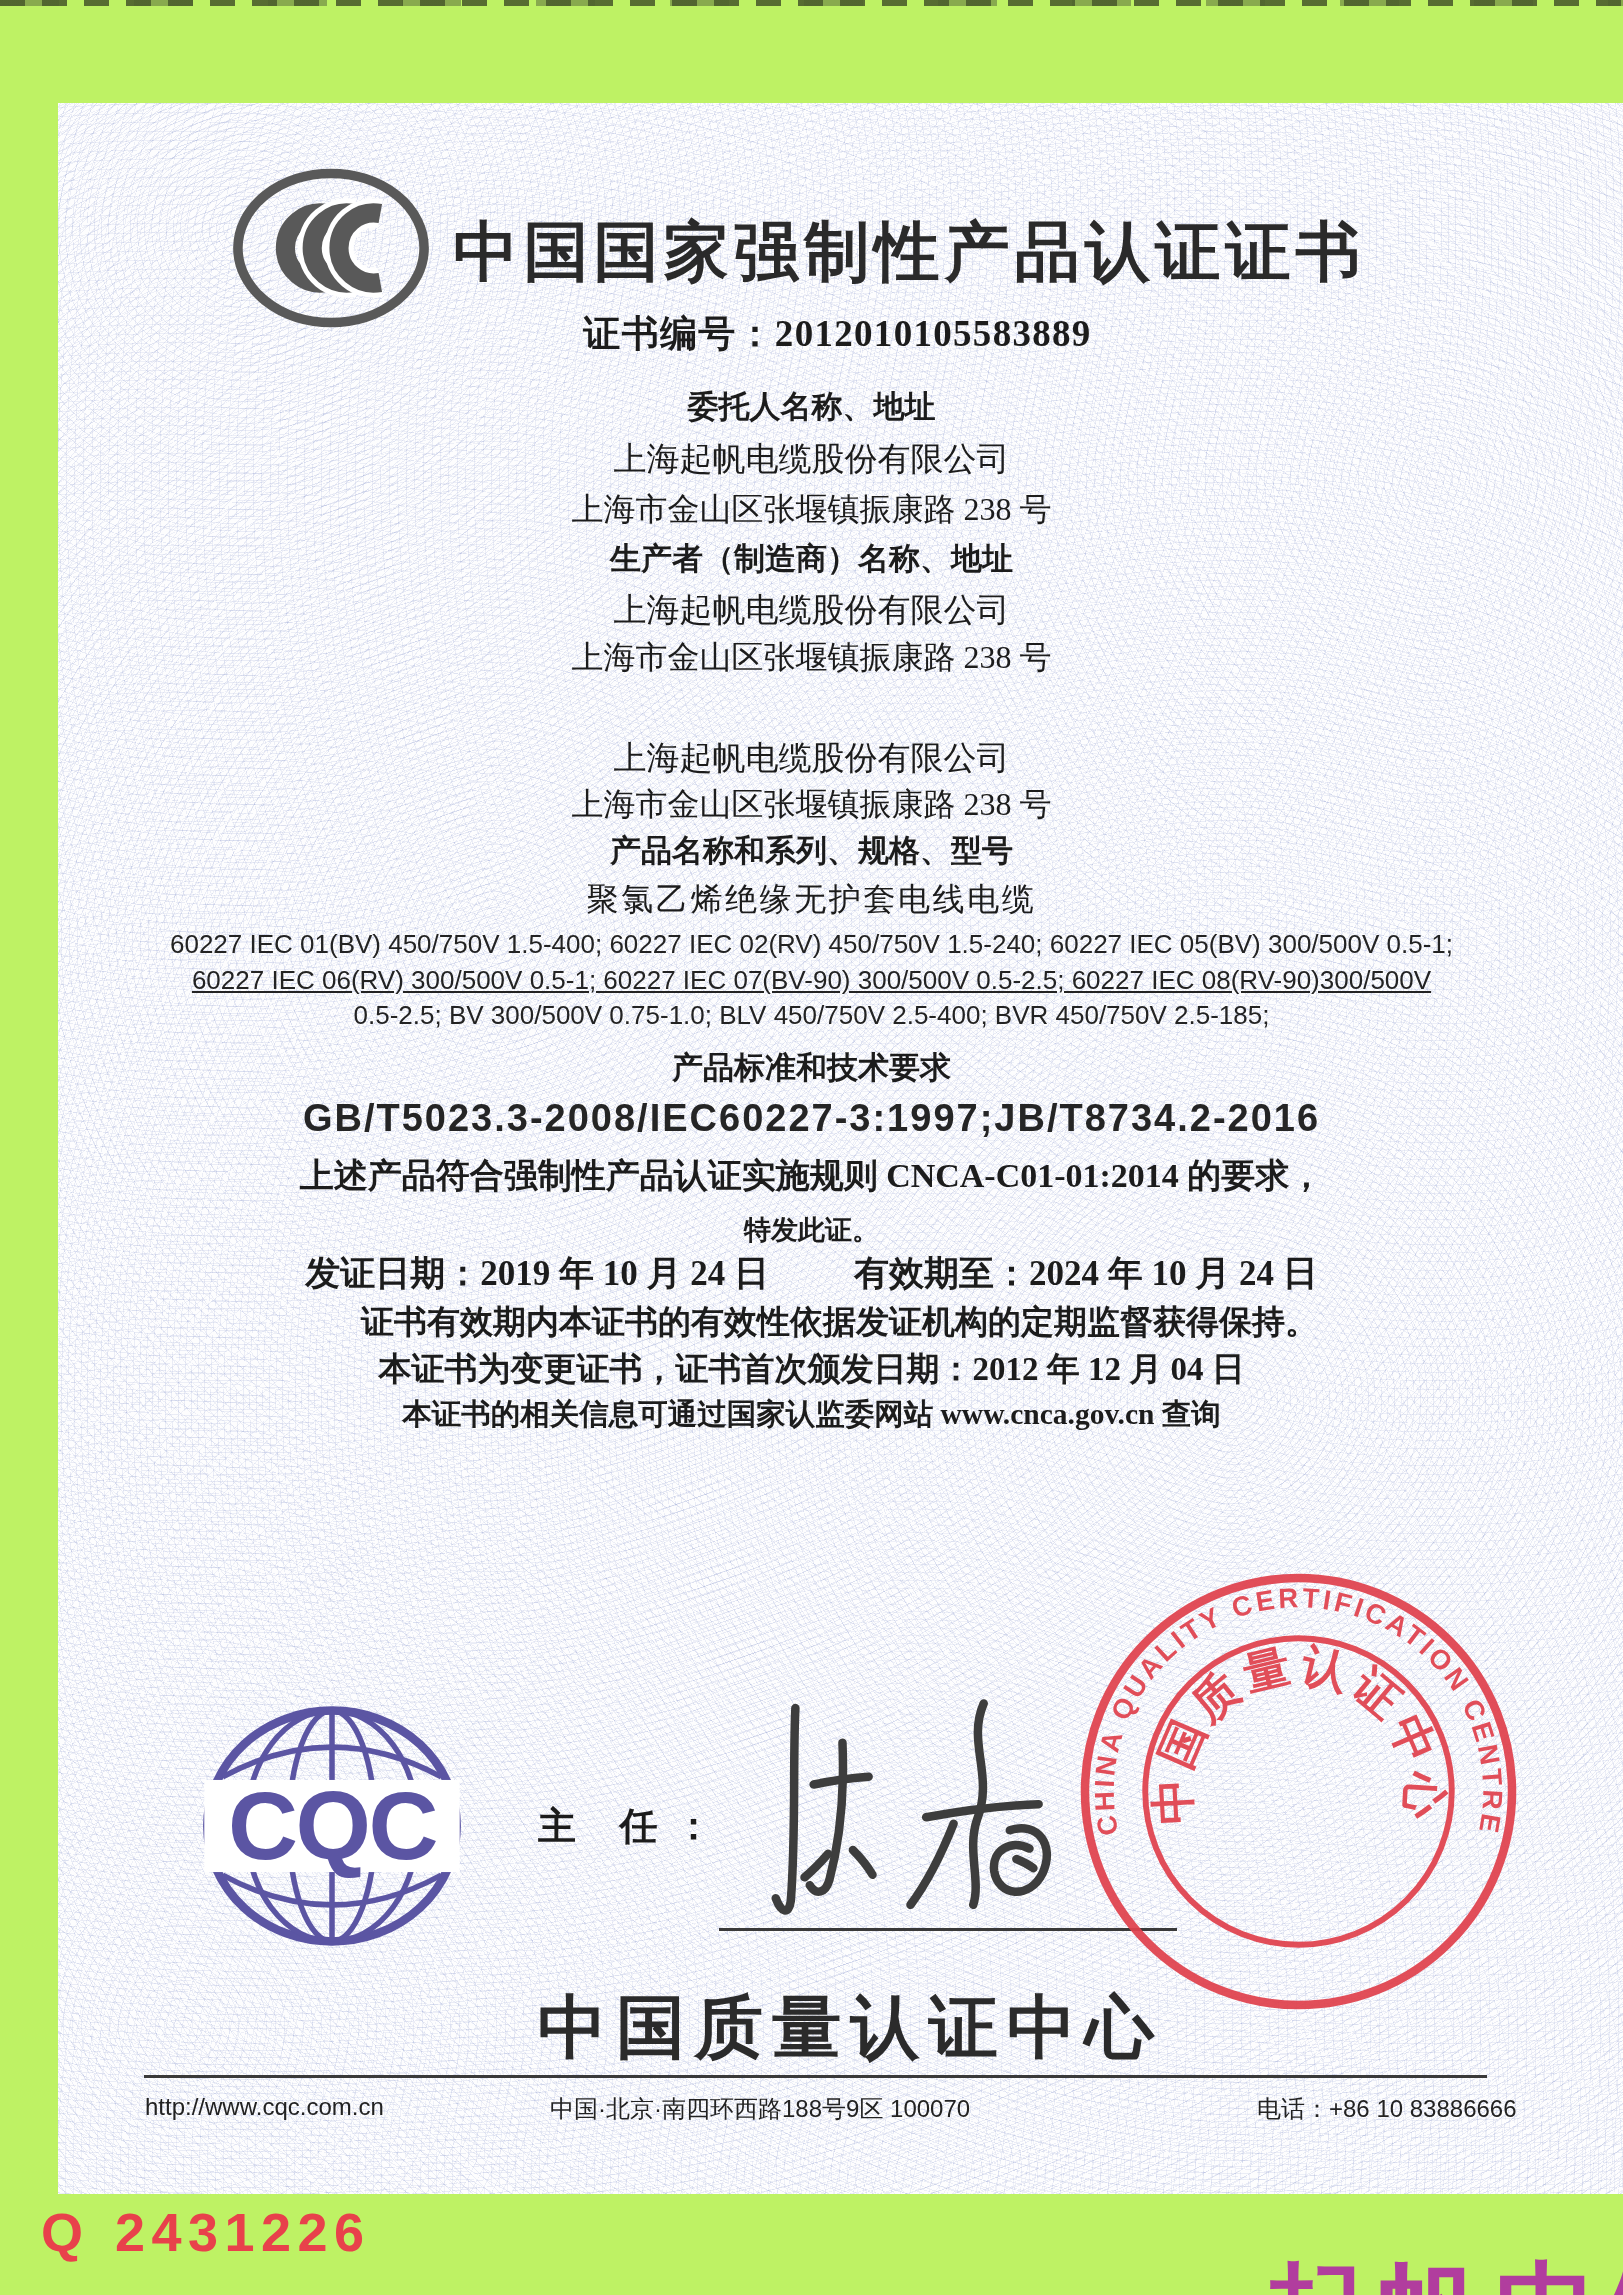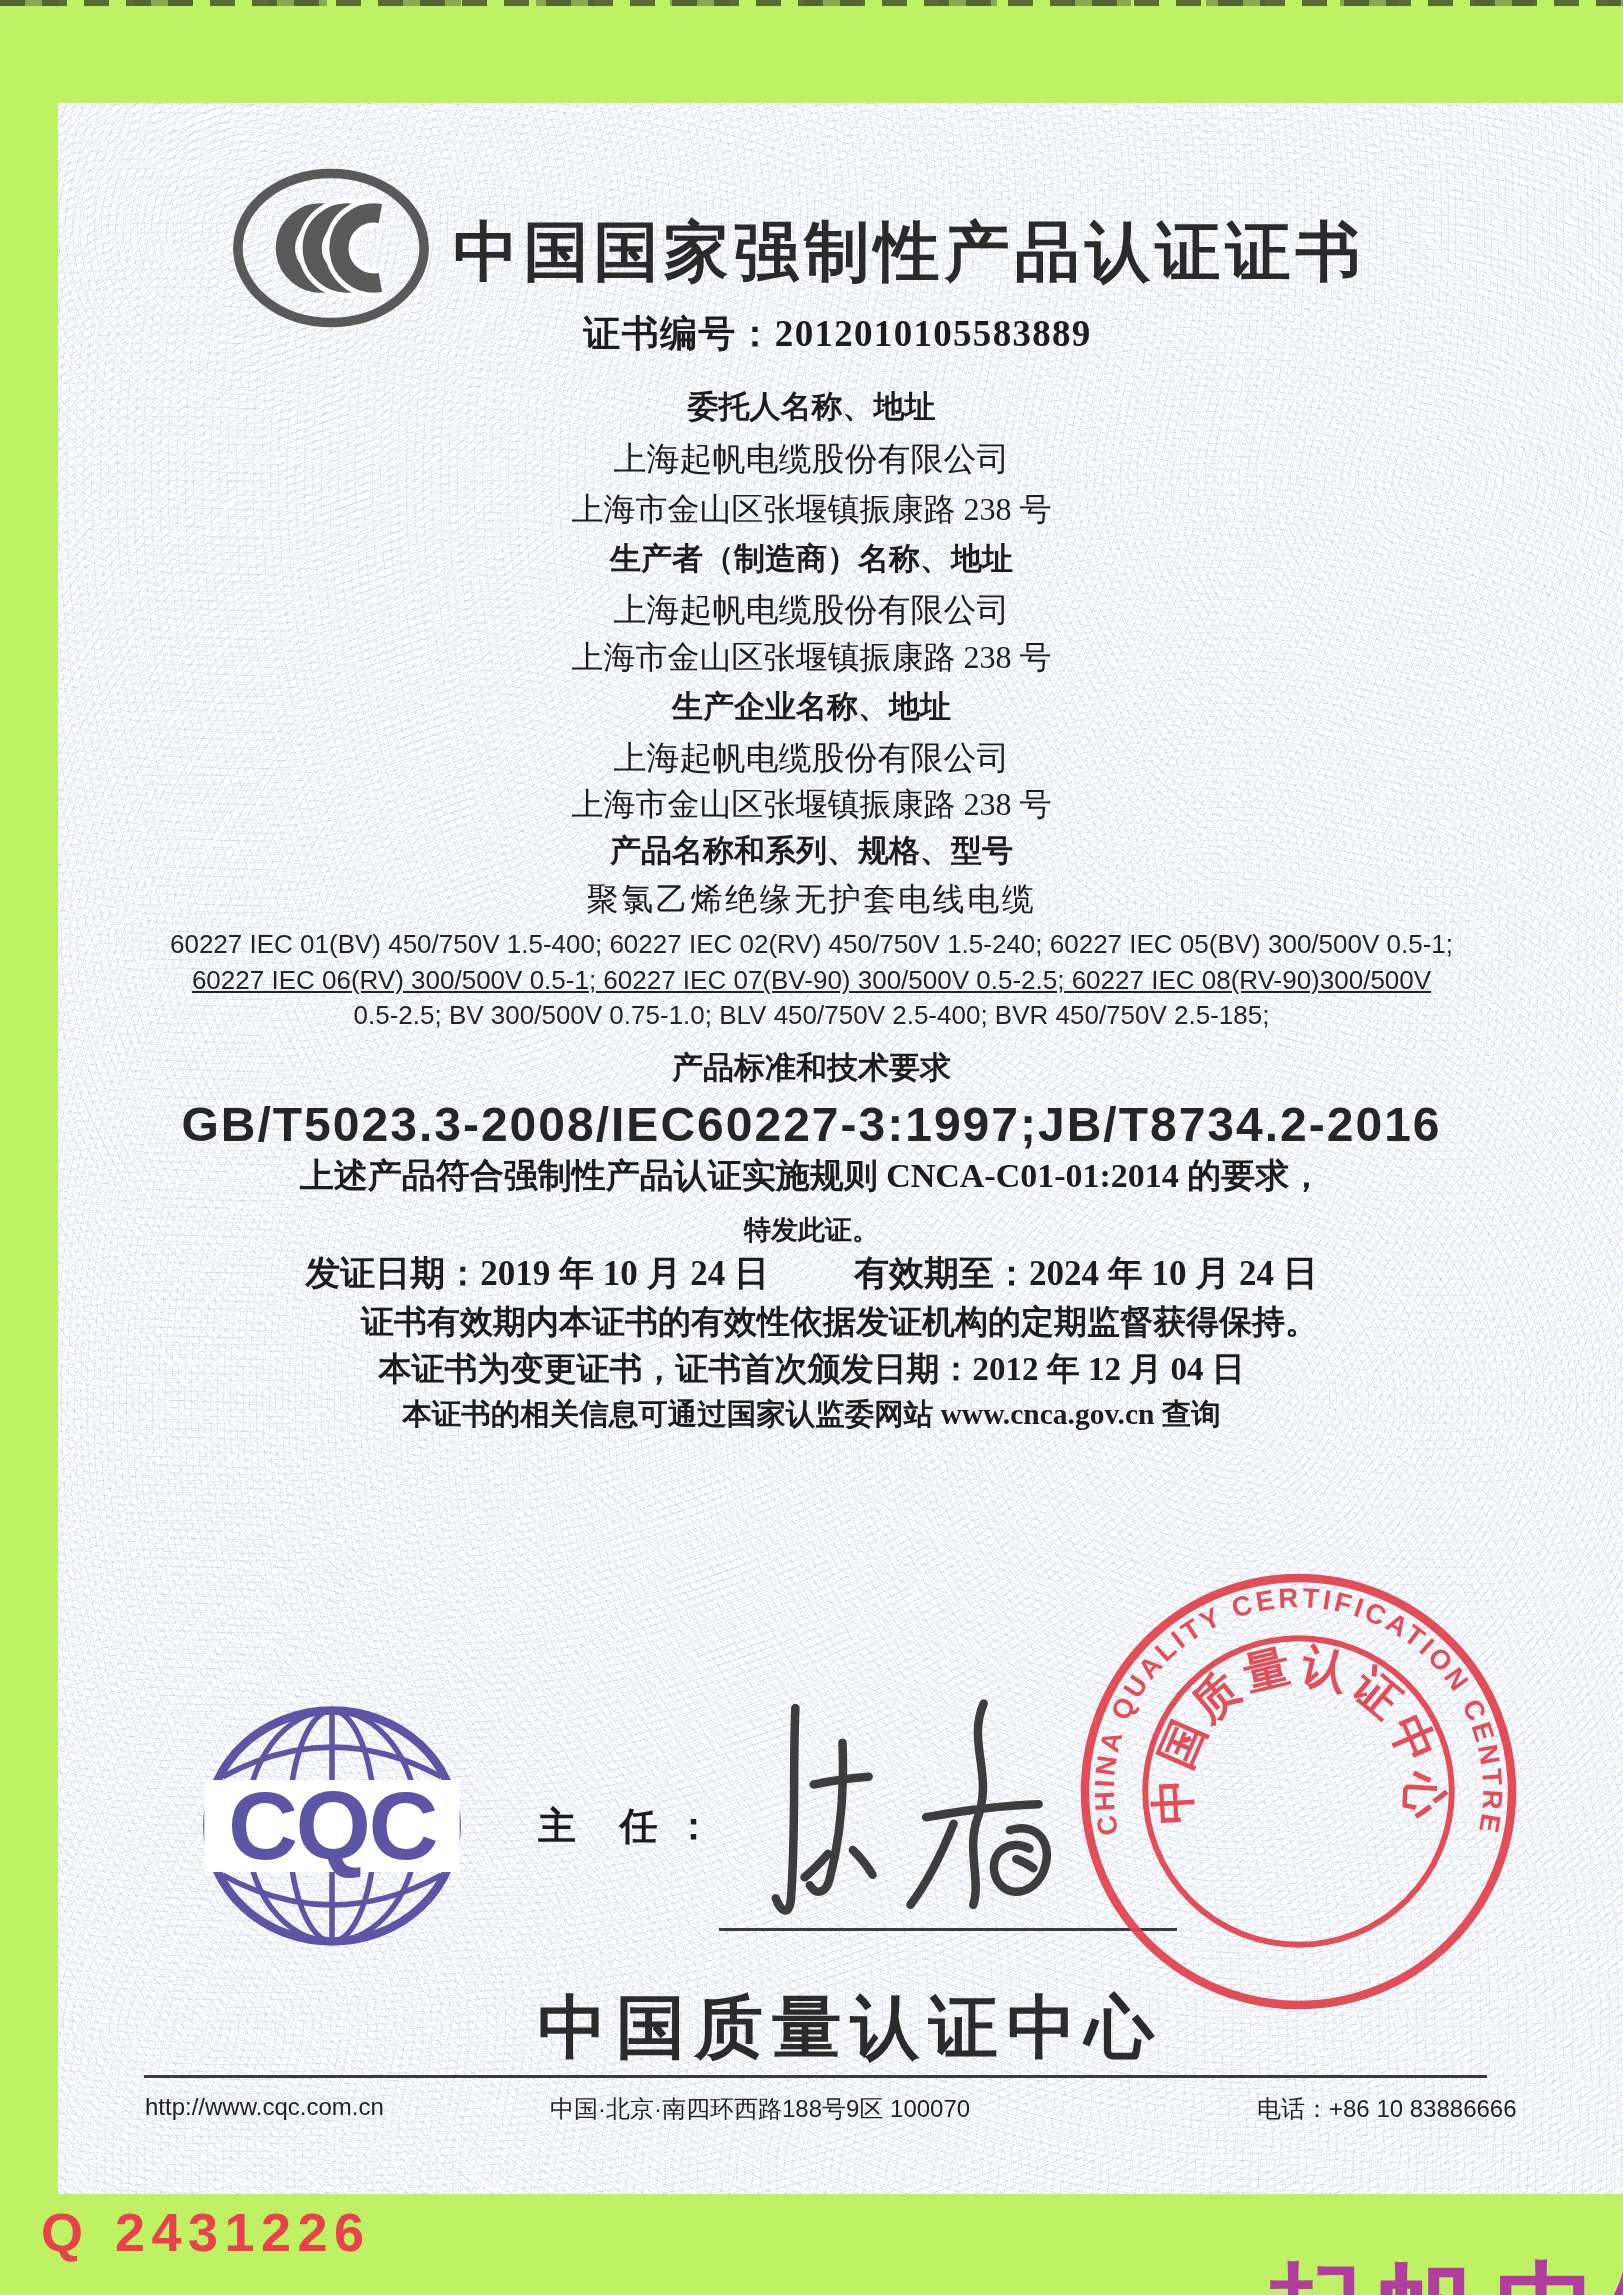--- a/index.html
+++ b/index.html
@@ -65,33 +65,32 @@
   <div class="line b" style="top:309px; font-size:37px; letter-spacing:1.3px; padding-left:26px;">证书编号：2012010105583889</div>
 
   <div class="line b" style="top:386px; font-size:31px;">委托人名称、地址</div>
   <div class="line" style="top:437px; font-size:33px;">上海起帆电缆股份有限公司</div>
   <div class="line" style="top:488px; font-size:32px;">上海市金山区张堰镇振康路 238 号</div>
 
   <div class="line b" style="top:538px; font-size:31px;">生产者（制造商）名称、地址</div>
   <div class="line" style="top:588px; font-size:33px;">上海起帆电缆股份有限公司</div>
   <div class="line" style="top:636px; font-size:32px;">上海市金山区张堰镇振康路 238 号</div>
 
-  <div class="line b" style="top:686px; font-size:31px;">生产企业名称、地址</div>
   <div class="line" style="top:736px; font-size:33px;">上海起帆电缆股份有限公司</div>
   <div class="line" style="top:783px; font-size:32px;">上海市金山区张堰镇振康路 238 号</div>
 
   <div class="line b" style="top:830px; font-size:31px;">产品名称和系列、规格、型号</div>
   <div class="line" style="top:878px; font-size:32px; letter-spacing:2.6px;">聚氯乙烯绝缘无护套电线电缆</div>
 
   <div class="line sans" style="top:929px; font-size:26px; color:#232323;">60227 IEC 01(BV) 450/750V 1.5-400; 60227 IEC 02(RV) 450/750V 1.5-240; 60227 IEC 05(BV) 300/500V 0.5-1;</div>
   <div class="line sans" style="top:965px; font-size:26px; color:#232323;text-decoration:underline;">60227 IEC 06(RV) 300/500V 0.5-1; 60227 IEC 07(BV-90) 300/500V 0.5-2.5; 60227 IEC 08(RV-90)300/500V</div>
   <div class="line sans" style="top:1000px; font-size:26px; color:#232323;">0.5-2.5; BV 300/500V 0.75-1.0; BLV 450/750V 2.5-400; BVR 450/750V 2.5-185;</div>
 
   <div class="line b" style="top:1047px; font-size:31px;">产品标准和技术要求</div>
-  <div class="line sans" style="top:1097px; font-size:48px; font-weight:700; letter-spacing:2px; color:#252525;">GB/T5023.3-2008/IEC60227-3:1997;JB/T8734.2-2016</div>
+  <div class="line sans" style="top:1097px; font-size:38px; font-weight:700; letter-spacing:2px; color:#252525;">GB/T5023.3-2008/IEC60227-3:1997;JB/T8734.2-2016</div>
 
   <div class="line b" style="top:1153px; font-size:34px;">上述产品符合强制性产品认证实施规则 CNCA-C01-01:2014 的要求，</div>
   <div class="line b" style="top:1212px; font-size:27px;">特发此证。</div>
 
   <div class="line b" style="top:1250px; font-size:35px;">
     <span>发证日期：2019 年 10 月 24 日</span><span style="display:inline-block;width:85px;"></span><span>有效期至：2024 年 10 月 24 日</span>
   </div>
 
   <div class="line b" style="top:1300px; font-size:33px;margin-left:28px;">证书有效期内本证书的有效性依据发证机构的定期监督获得保持。</div>
   <div class="line b" style="top:1347px; font-size:33px;">本证书为变更证书，证书首次颁发日期：2012 年 12 月 04 日</div>

